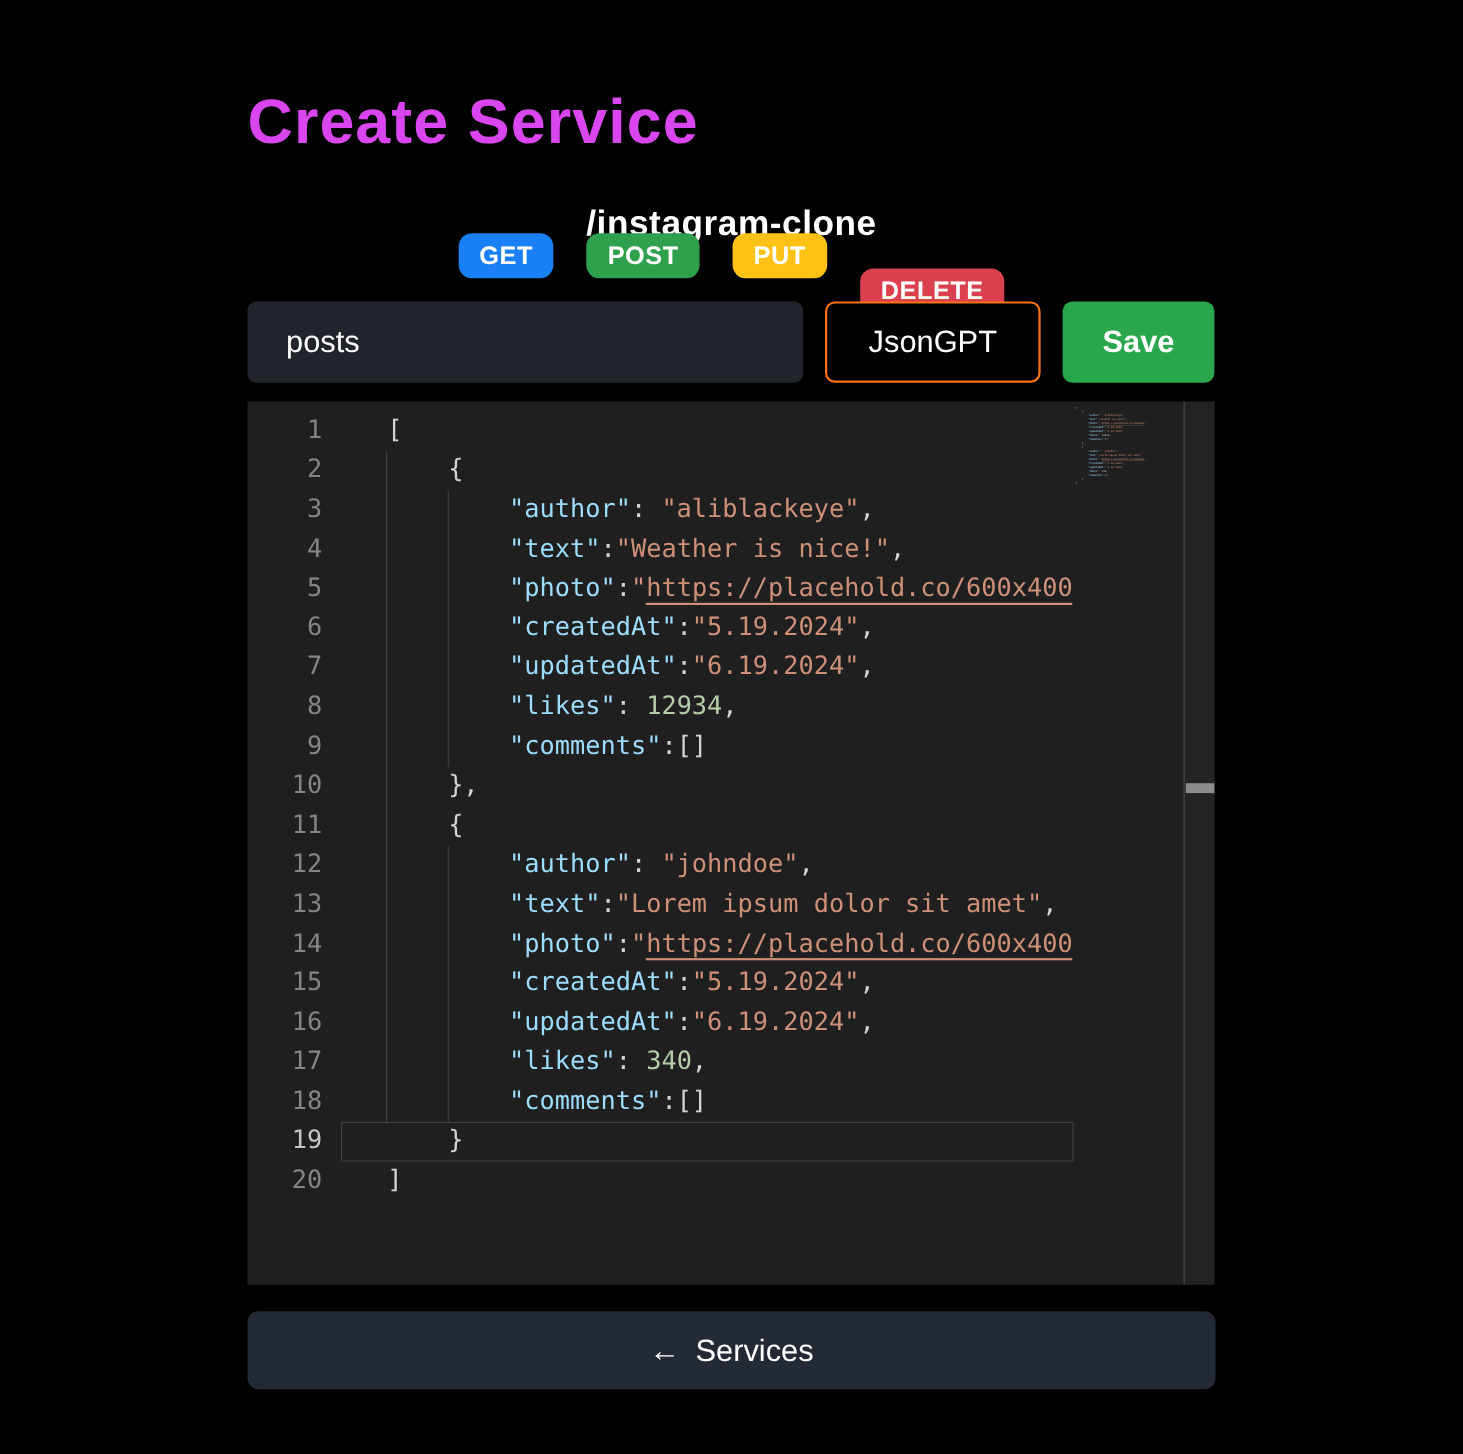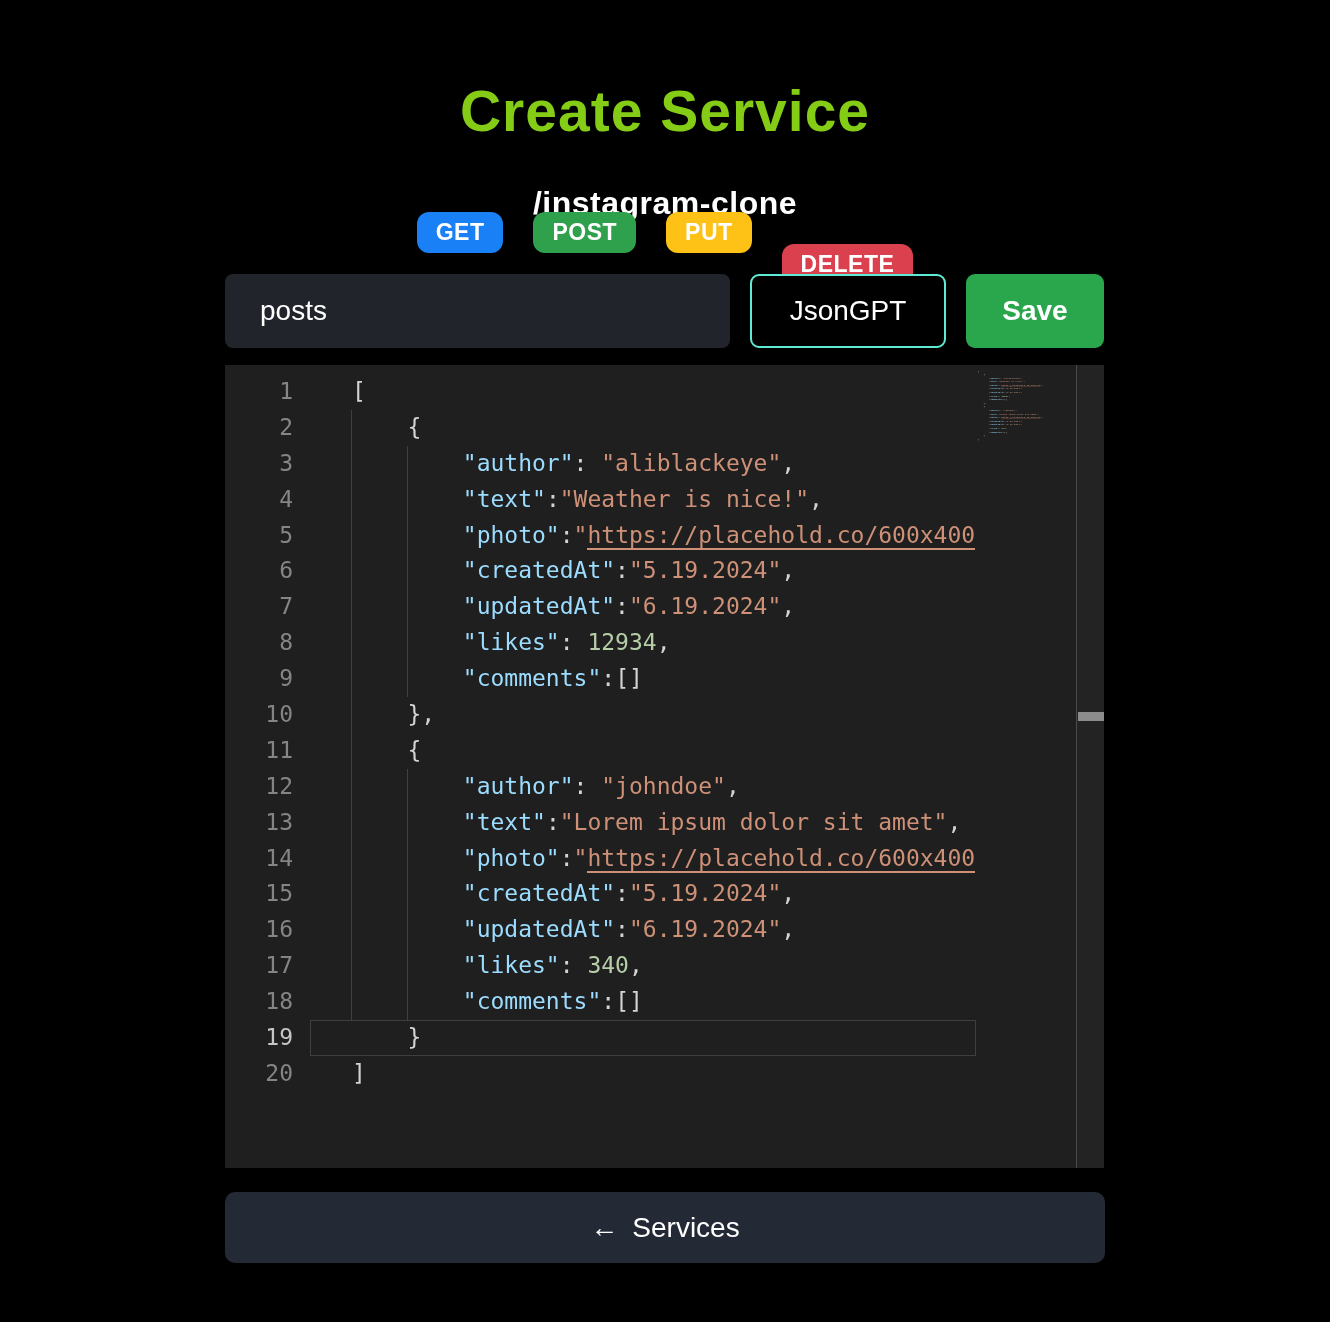--- a/index.html
+++ b/index.html
@@ -1,36 +1,36 @@
 <!DOCTYPE html>
 <html style="--c-key: #9cdcfe; --c-str: #ce9178; --c-num: #b5cea8; --c-punct: #d4d4d4; --c-lnum: #858585; --c-lnum-active: #c6c6c6;"><head>
 <meta charset="utf-8">
 <style>
   html,body{margin:0;padding:0;background:#000;}
   .stage{position:relative;width:1330px;height:1322px;background:#000;overflow:hidden;
          font-family:"Liberation Sans",sans-serif;}
   .col{position:absolute;left:225px;top:0;width:880px;}
 
-  .title{position:absolute;left:0;top:40px;width:880px;text-align:center;color:#84cc16;
+  .title{position:absolute;left:0;top:40px;width:880px;text-align:left;color:#d946ef;
          font-size:57px;font-weight:bold;letter-spacing:1px;}
   .subtitle{position:absolute;left:0;top:158px;width:880px;text-align:center;color:#fff;
          font-size:32px;font-weight:bold;letter-spacing:.5px;}
 
   .methods{position:absolute;left:0;top:212px;width:880px;display:flex;gap:30px;
            justify-content:center;}
   .method-badge{height:41px;line-height:41px;padding:0 19px;border-radius:12px;color:#fff;
            font-size:23px;font-weight:bold;letter-spacing:.5px;}
 
   .controls{position:absolute;left:0;top:274px;width:880px;height:57px;display:flex;gap:20px;}
   .endpoint-input{box-sizing:border-box;width:505px;height:74px;background:#21242b;border:none;
            border-radius:8px;color:#fff;font-size:28px;padding:0 0 0 35px;outline:none;
            font-family:"Liberation Sans",sans-serif;}
   .btn{box-sizing:border-box;height:74px;border-radius:9px;display:flex;align-items:center;
            justify-content:center;font-size:28px;color:#fff;cursor:pointer;}
-  .btn-jsongpt{width:196px;background:#000;border:2px solid #5eead4;}
+  .btn-jsongpt{width:196px;background:#000;border:2px solid #f97316;}
   .btn-save{width:138px;border:none;font-weight:bold;}
 
   .editor{position:absolute;left:0;top:365px;width:879px;height:803px;background:#1f1f1f;
           overflow:hidden;font-family:"DejaVu Sans Mono",monospace;font-size:23px;
           line-height:35.9px;}
   .gutter{position:absolute;left:0;top:9px;width:68px;text-align:right;white-space:pre;
           color:var(--c-lnum,#858585);}
   .gutter .ln{display:block;height:35.9px;}
   .gutter .ln.active{color:var(--c-lnum-active,#c6c6c6);margin-left:16px;}
   .code-clip{position:absolute;left:127px;top:9px;width:623px;height:794px;overflow:hidden;}

